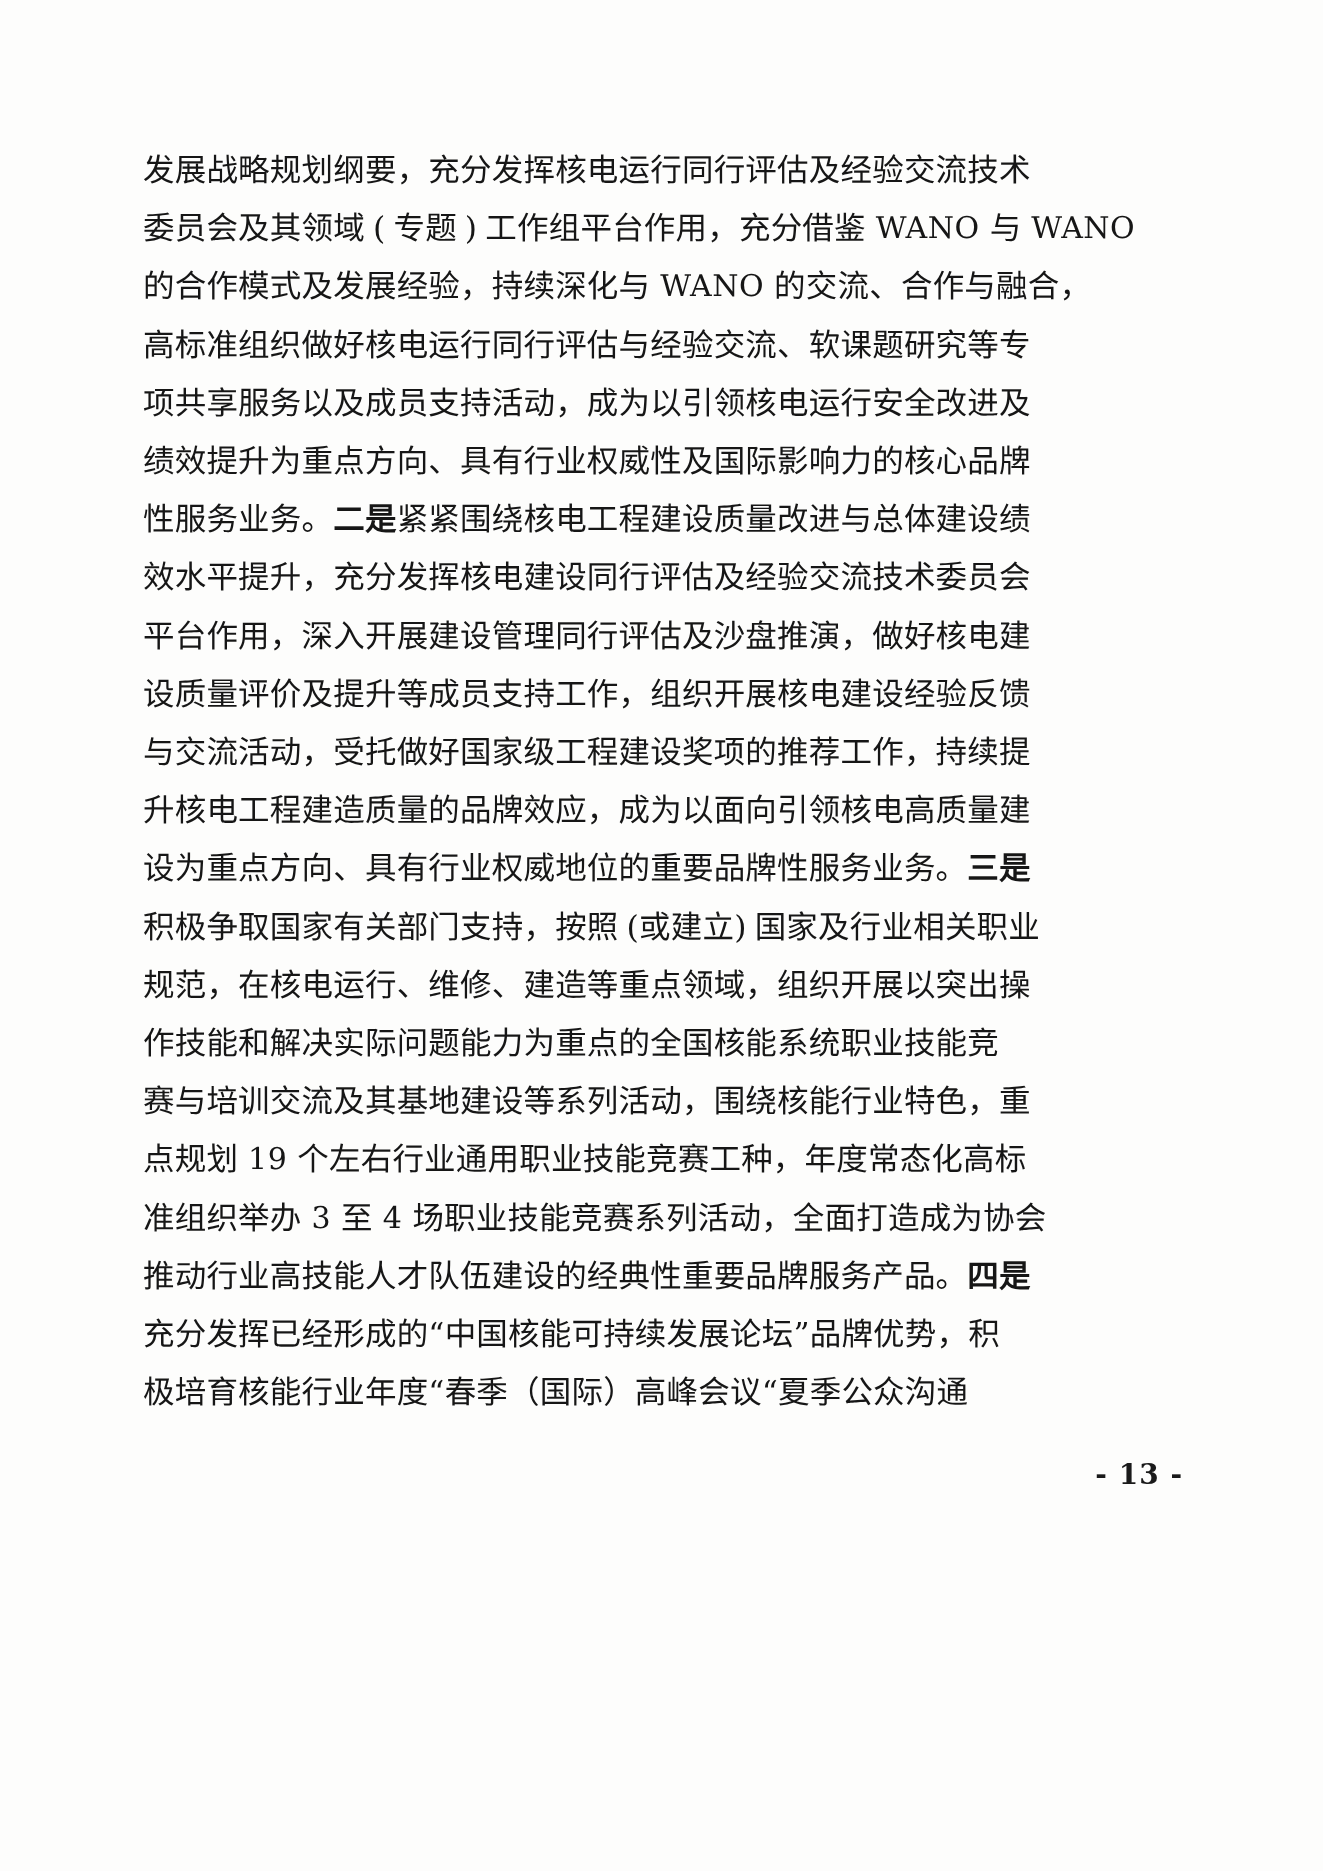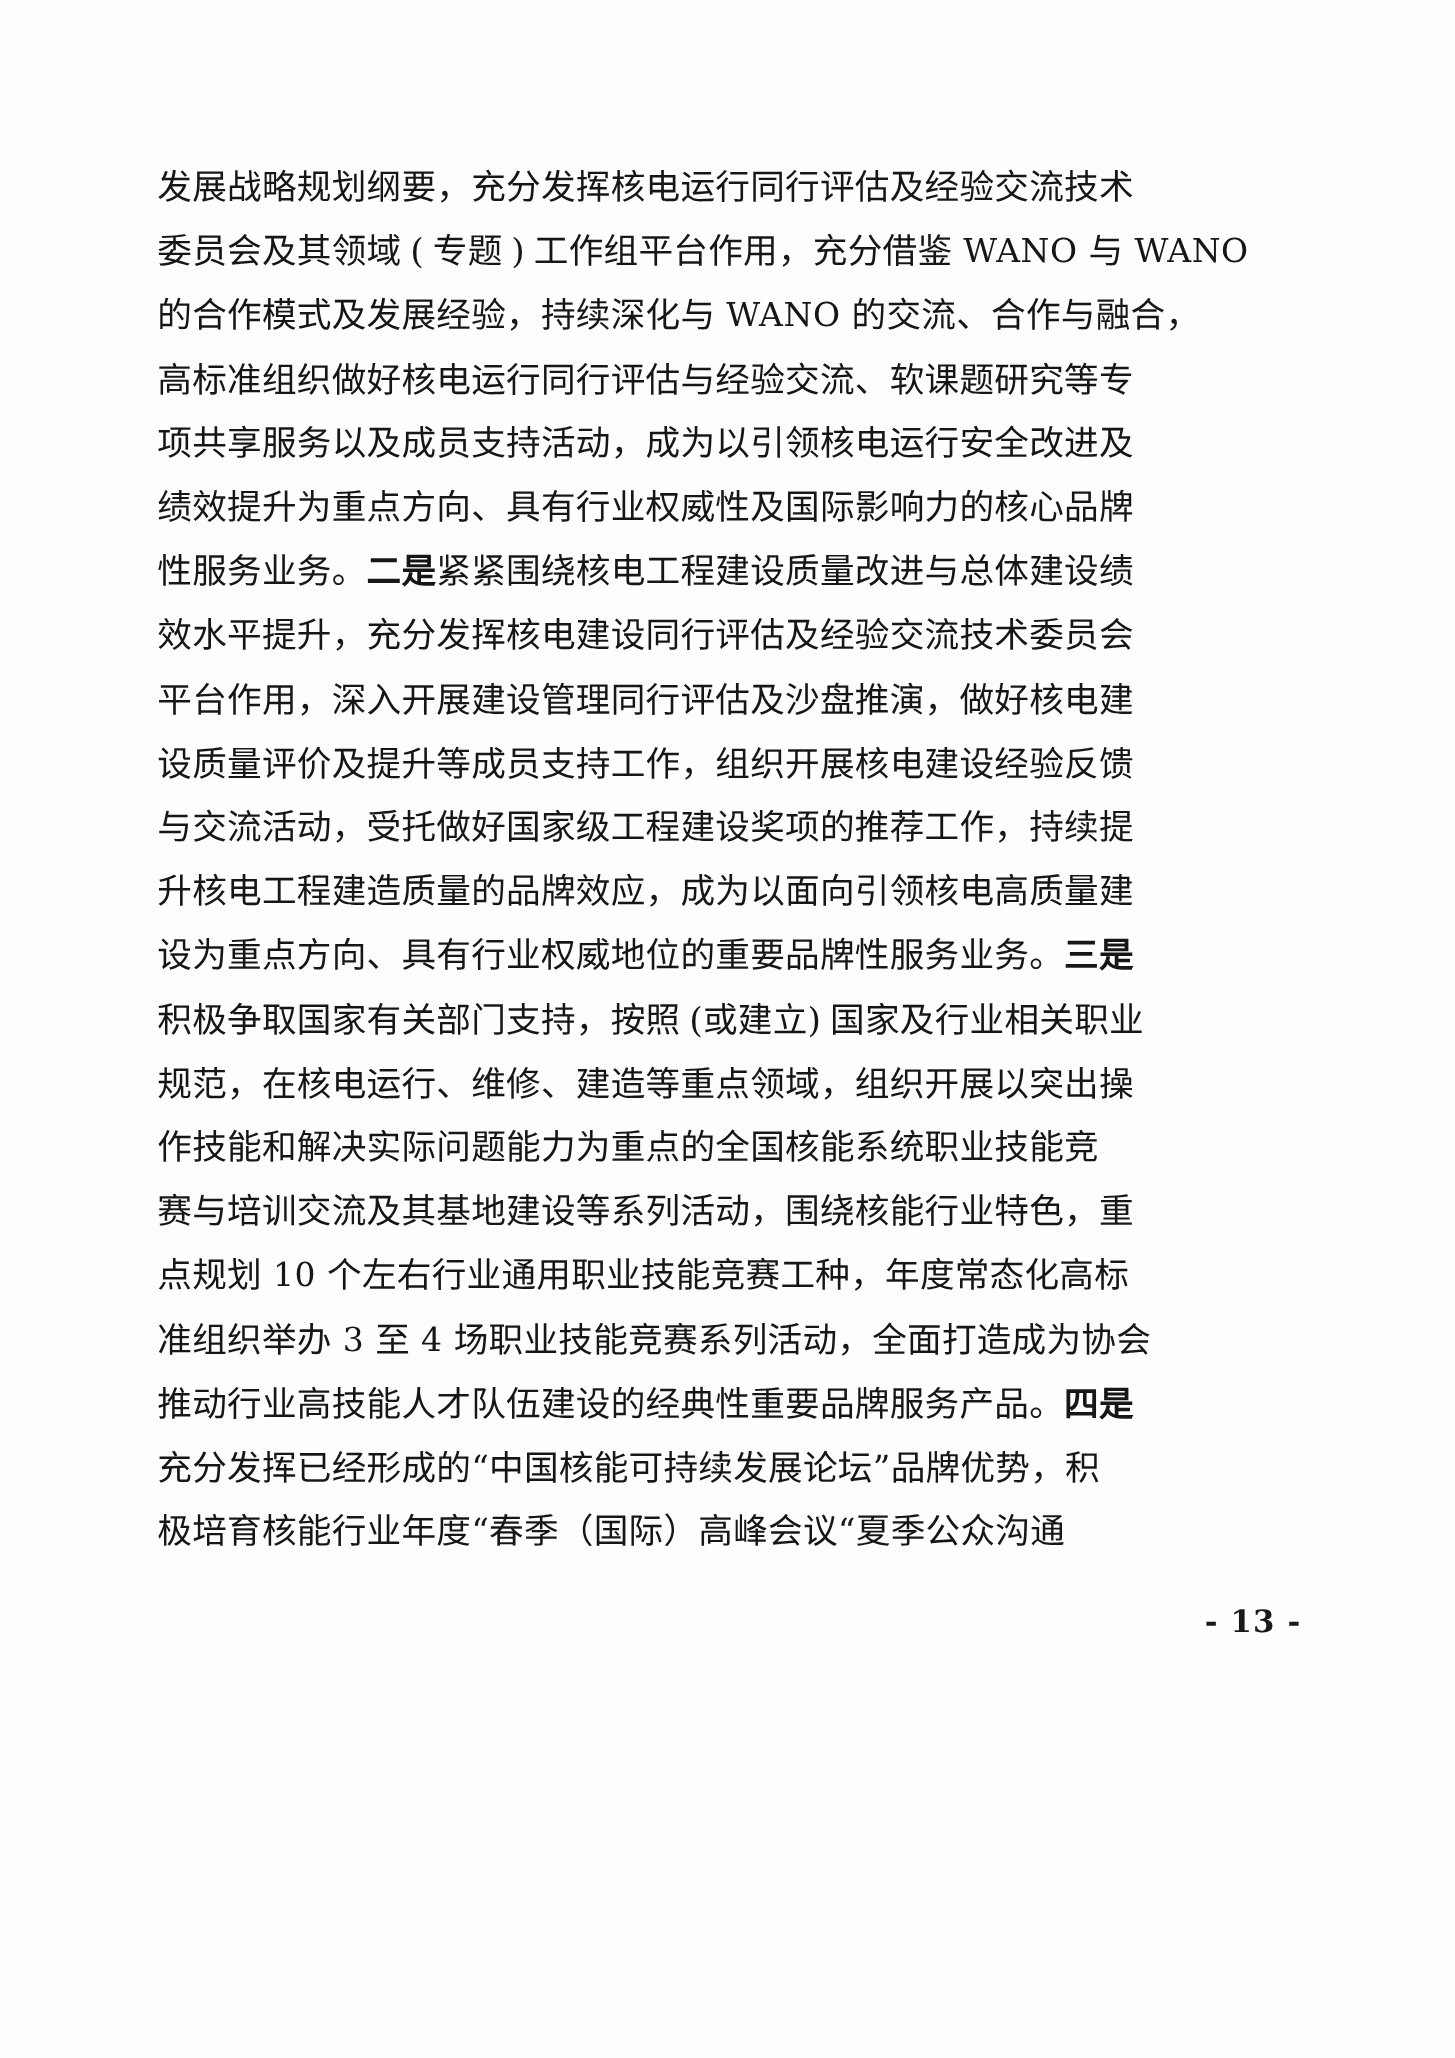--- a/index.html
+++ b/index.html
@@ -606,21 +606,21 @@
         <span class="ch">特</span>
         <span class="ch">色</span>
         <span class="ch">，</span>
         <span class="ch">重</span>
       </div>
       <div class="doc-line justify">
         <span class="ch">点</span>
         <span class="ch">规</span>
         <span class="ch">划</span>
         <span class="ch" style="width: 8px;">&nbsp;</span>
-        <span class="ch latin">10</span>
+        <span class="ch latin">19</span>
         <span class="ch" style="width: 8px;">&nbsp;</span>
         <span class="ch">个</span>
         <span class="ch">左</span>
         <span class="ch">右</span>
         <span class="ch">行</span>
         <span class="ch">业</span>
         <span class="ch">通</span>
         <span class="ch">用</span>
         <span class="ch">职</span>
         <span class="ch">业</span>

